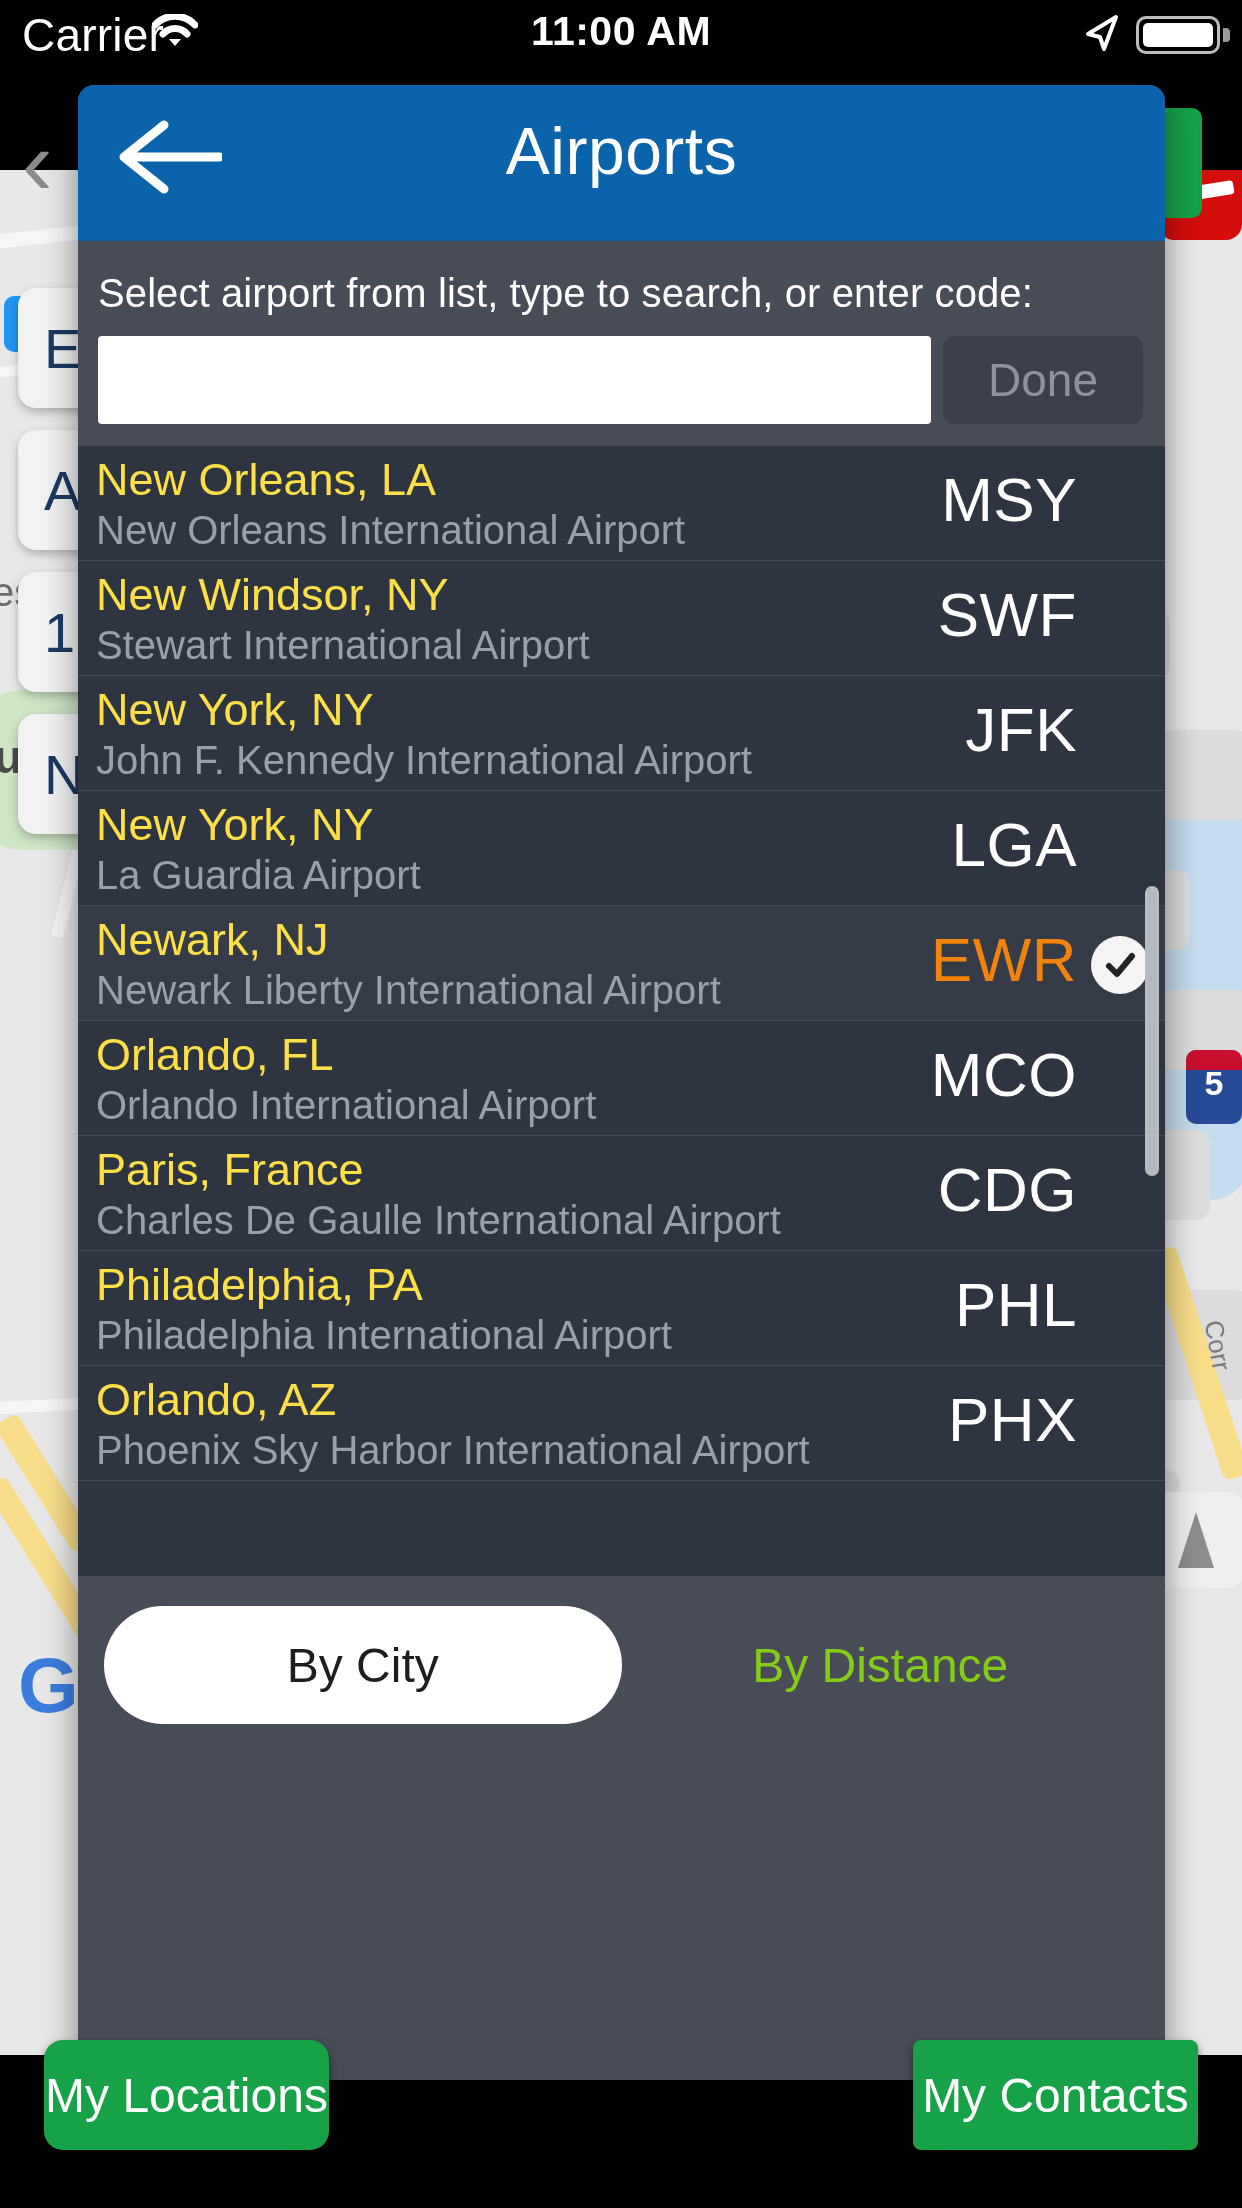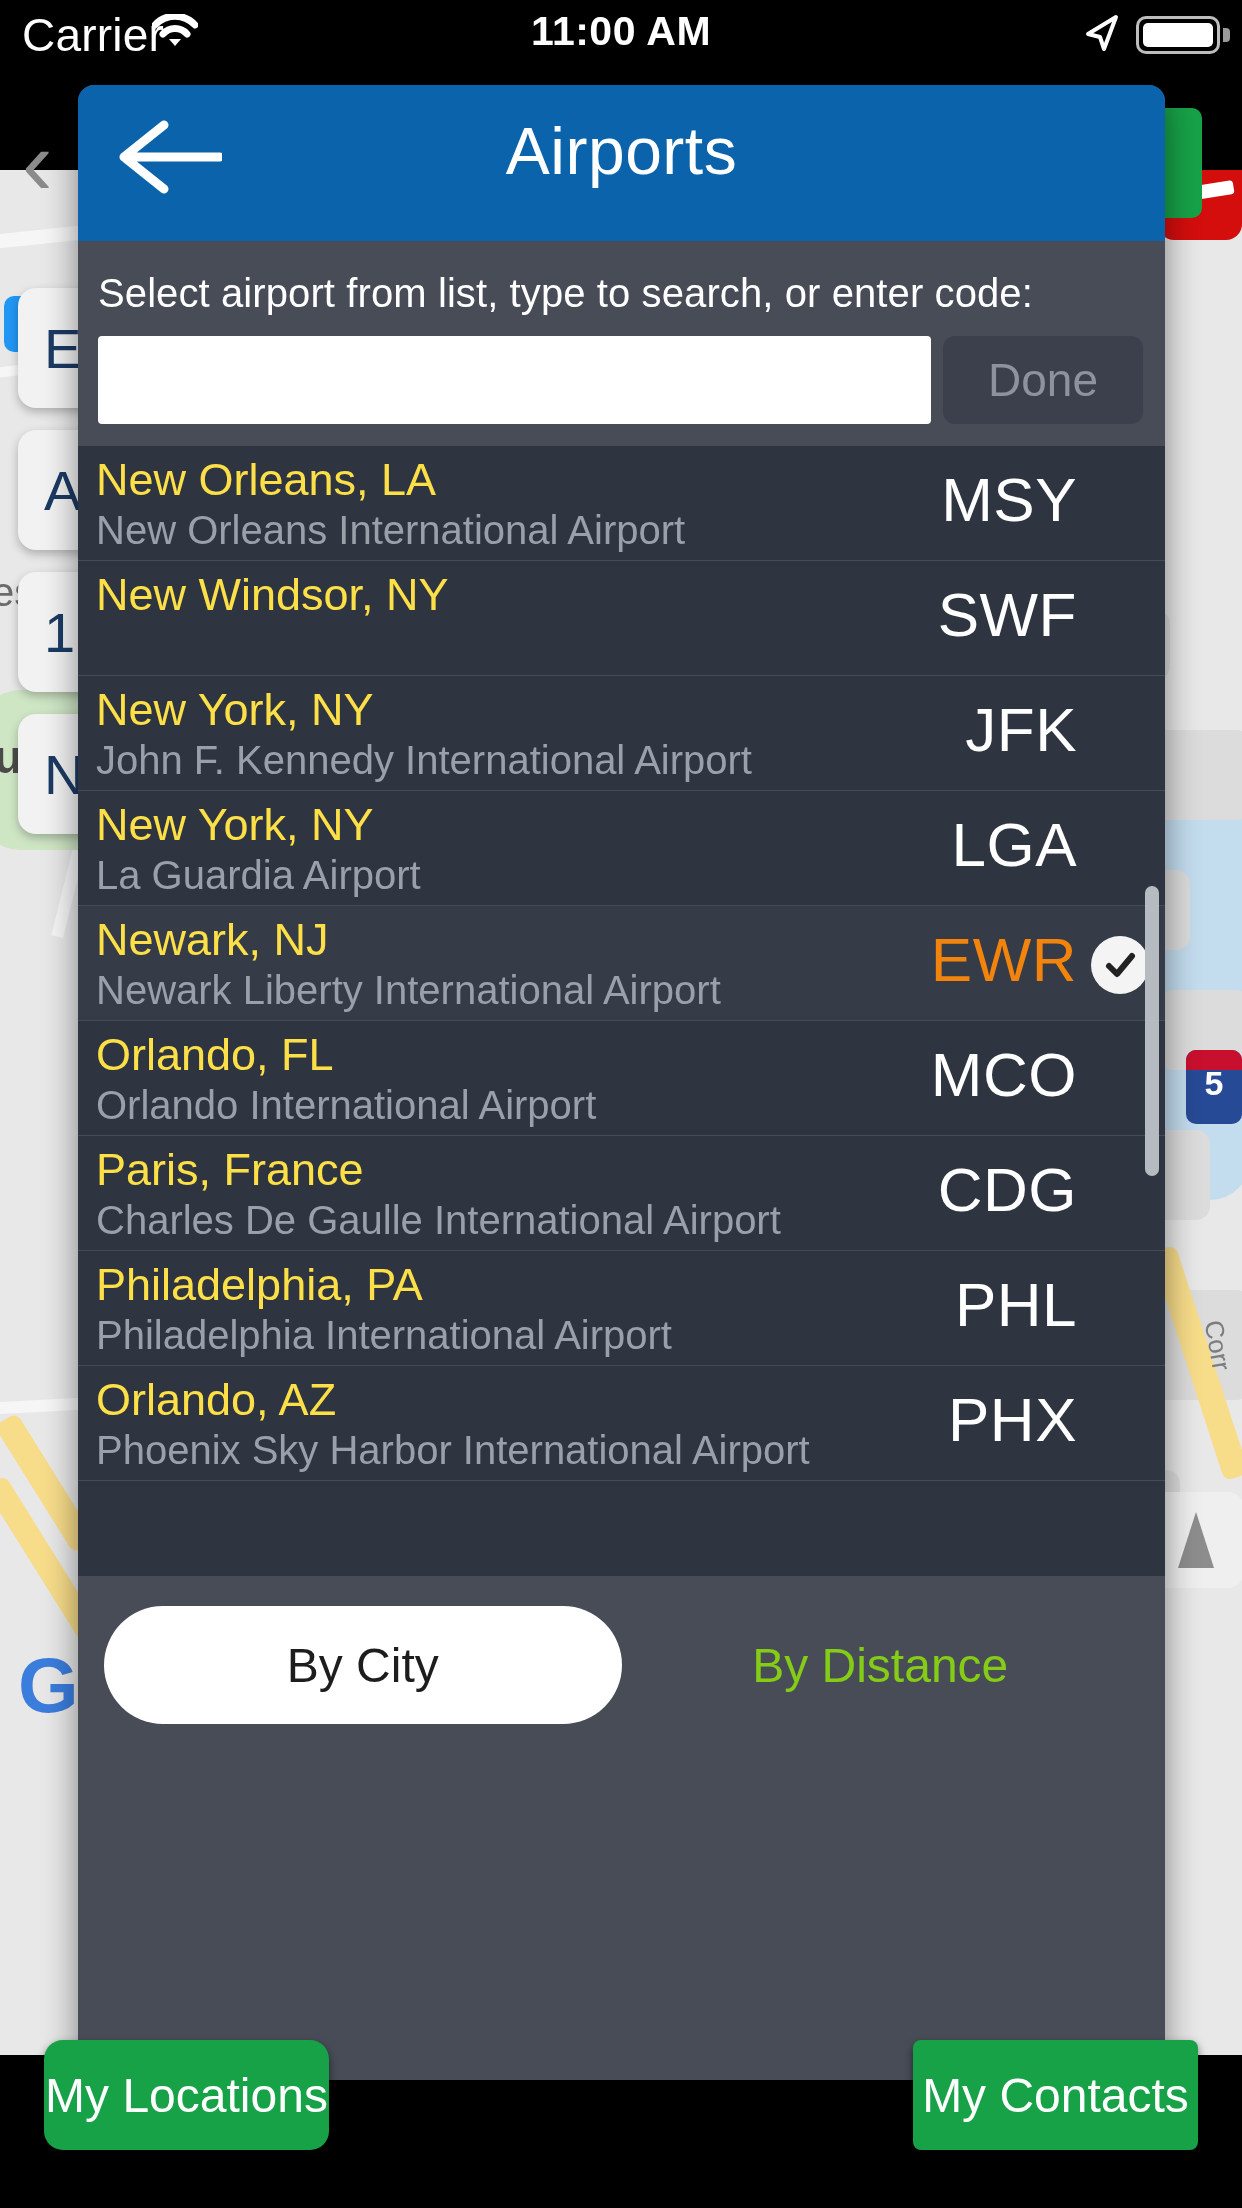--- a/index.html
+++ b/index.html
@@ -188,20 +188,21 @@
     </div>
 
     <div id="list">
       <div class="row">
           <div class="city">New Orleans, LA</div>
           <div class="apt">New Orleans International Airport</div>
           <div class="code">MSY</div>
         </div>
         <div class="row">
           <div class="city">New Windsor, NY</div>
+          <div class="apt">Stewart International Airport</div>
           <div class="code">SWF</div>
         </div>
         <div class="row">
           <div class="city">New York, NY</div>
           <div class="apt">John F. Kennedy International Airport</div>
           <div class="code">JFK</div>
         </div>
         <div class="row">
           <div class="city">New York, NY</div>
           <div class="apt">La Guardia Airport</div>

